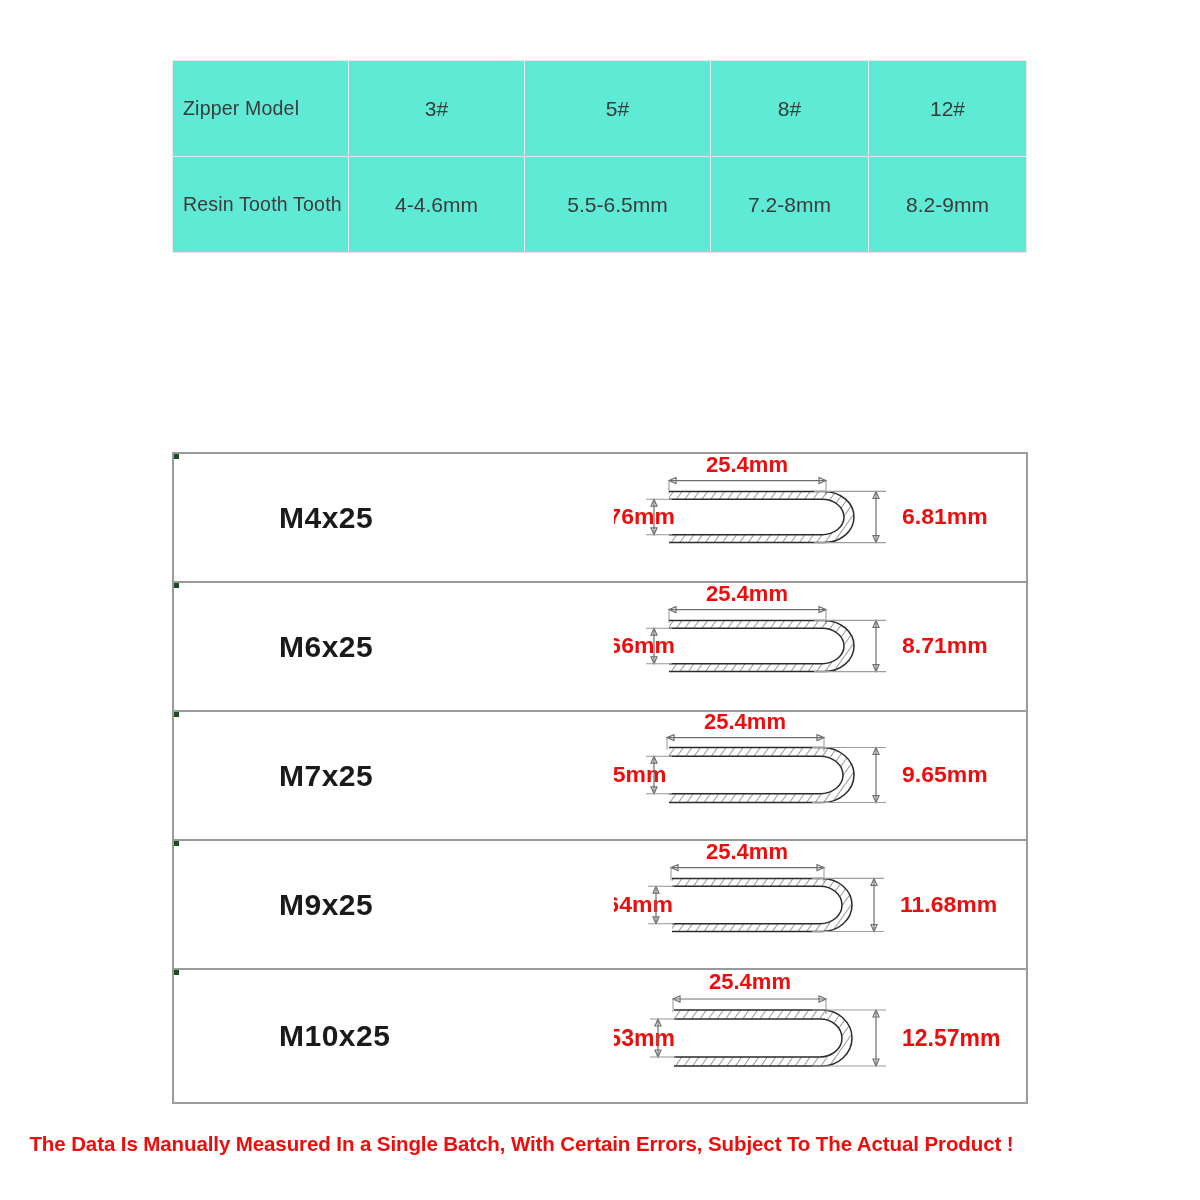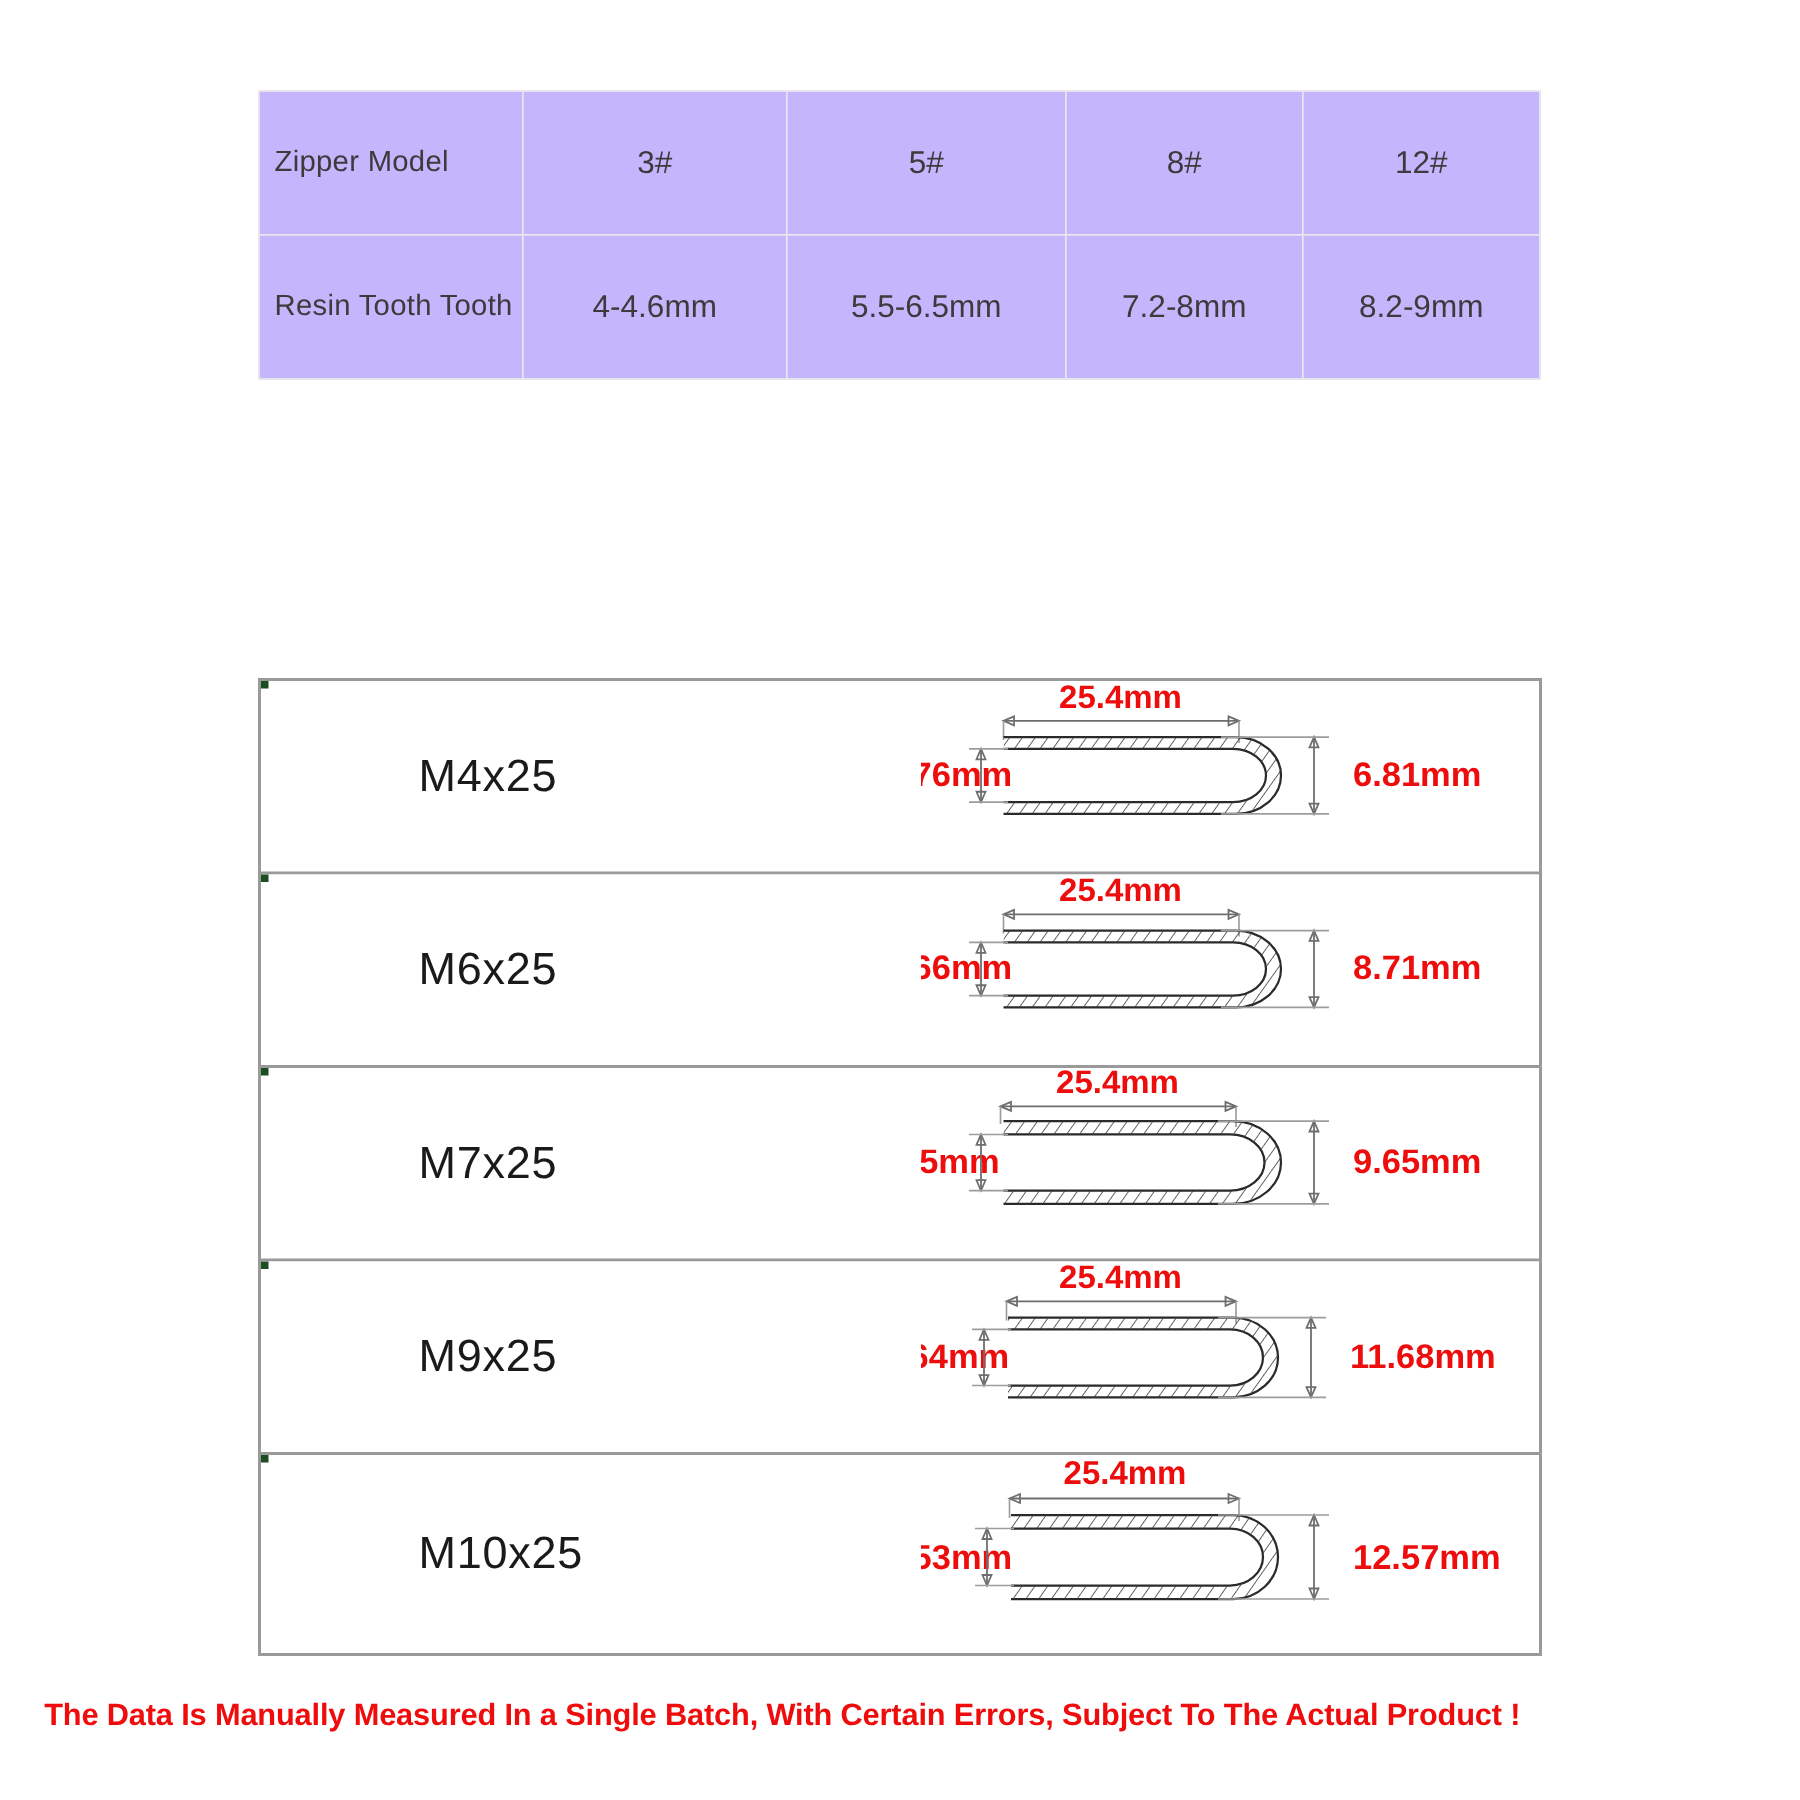--- a/index.html
+++ b/index.html
@@ -25,21 +25,21 @@
   table.spec-table {
     border-collapse: collapse;
     width: 100%;
     table-layout: fixed;
   }
   table.spec-table td {
     border: 1px solid #e8e8e8;
     height: 93px;
     vertical-align: middle;
     color: #3b3b3b;
-    background: #c4b5fd;
+    background: #5eead4;
   }
   td.row-head {
     width: 176px;
     padding-left: 10px;
     font-size: 19.5px;
     letter-spacing: 0.2px;
     text-align: left;
     white-space: nowrap;
     color: #2e2e2e;
   }
@@ -91,21 +91,21 @@
     width: 5px;
     height: 5px;
     background: #1d4d22;
   }
   .cap-model {
     position: absolute;
     left: 105px;
     top: 50%;
     transform: translateY(-50%);
     font-size: 30px;
-    font-weight: normal;
+    font-weight: bold;
     color: #1a1a1a;
     letter-spacing: 0.5px;
     white-space: nowrap;
   }
   .cap-figure {
     position: absolute;
     left: 440px;
     top: 0;
     width: 416px;
     height: 100%;

